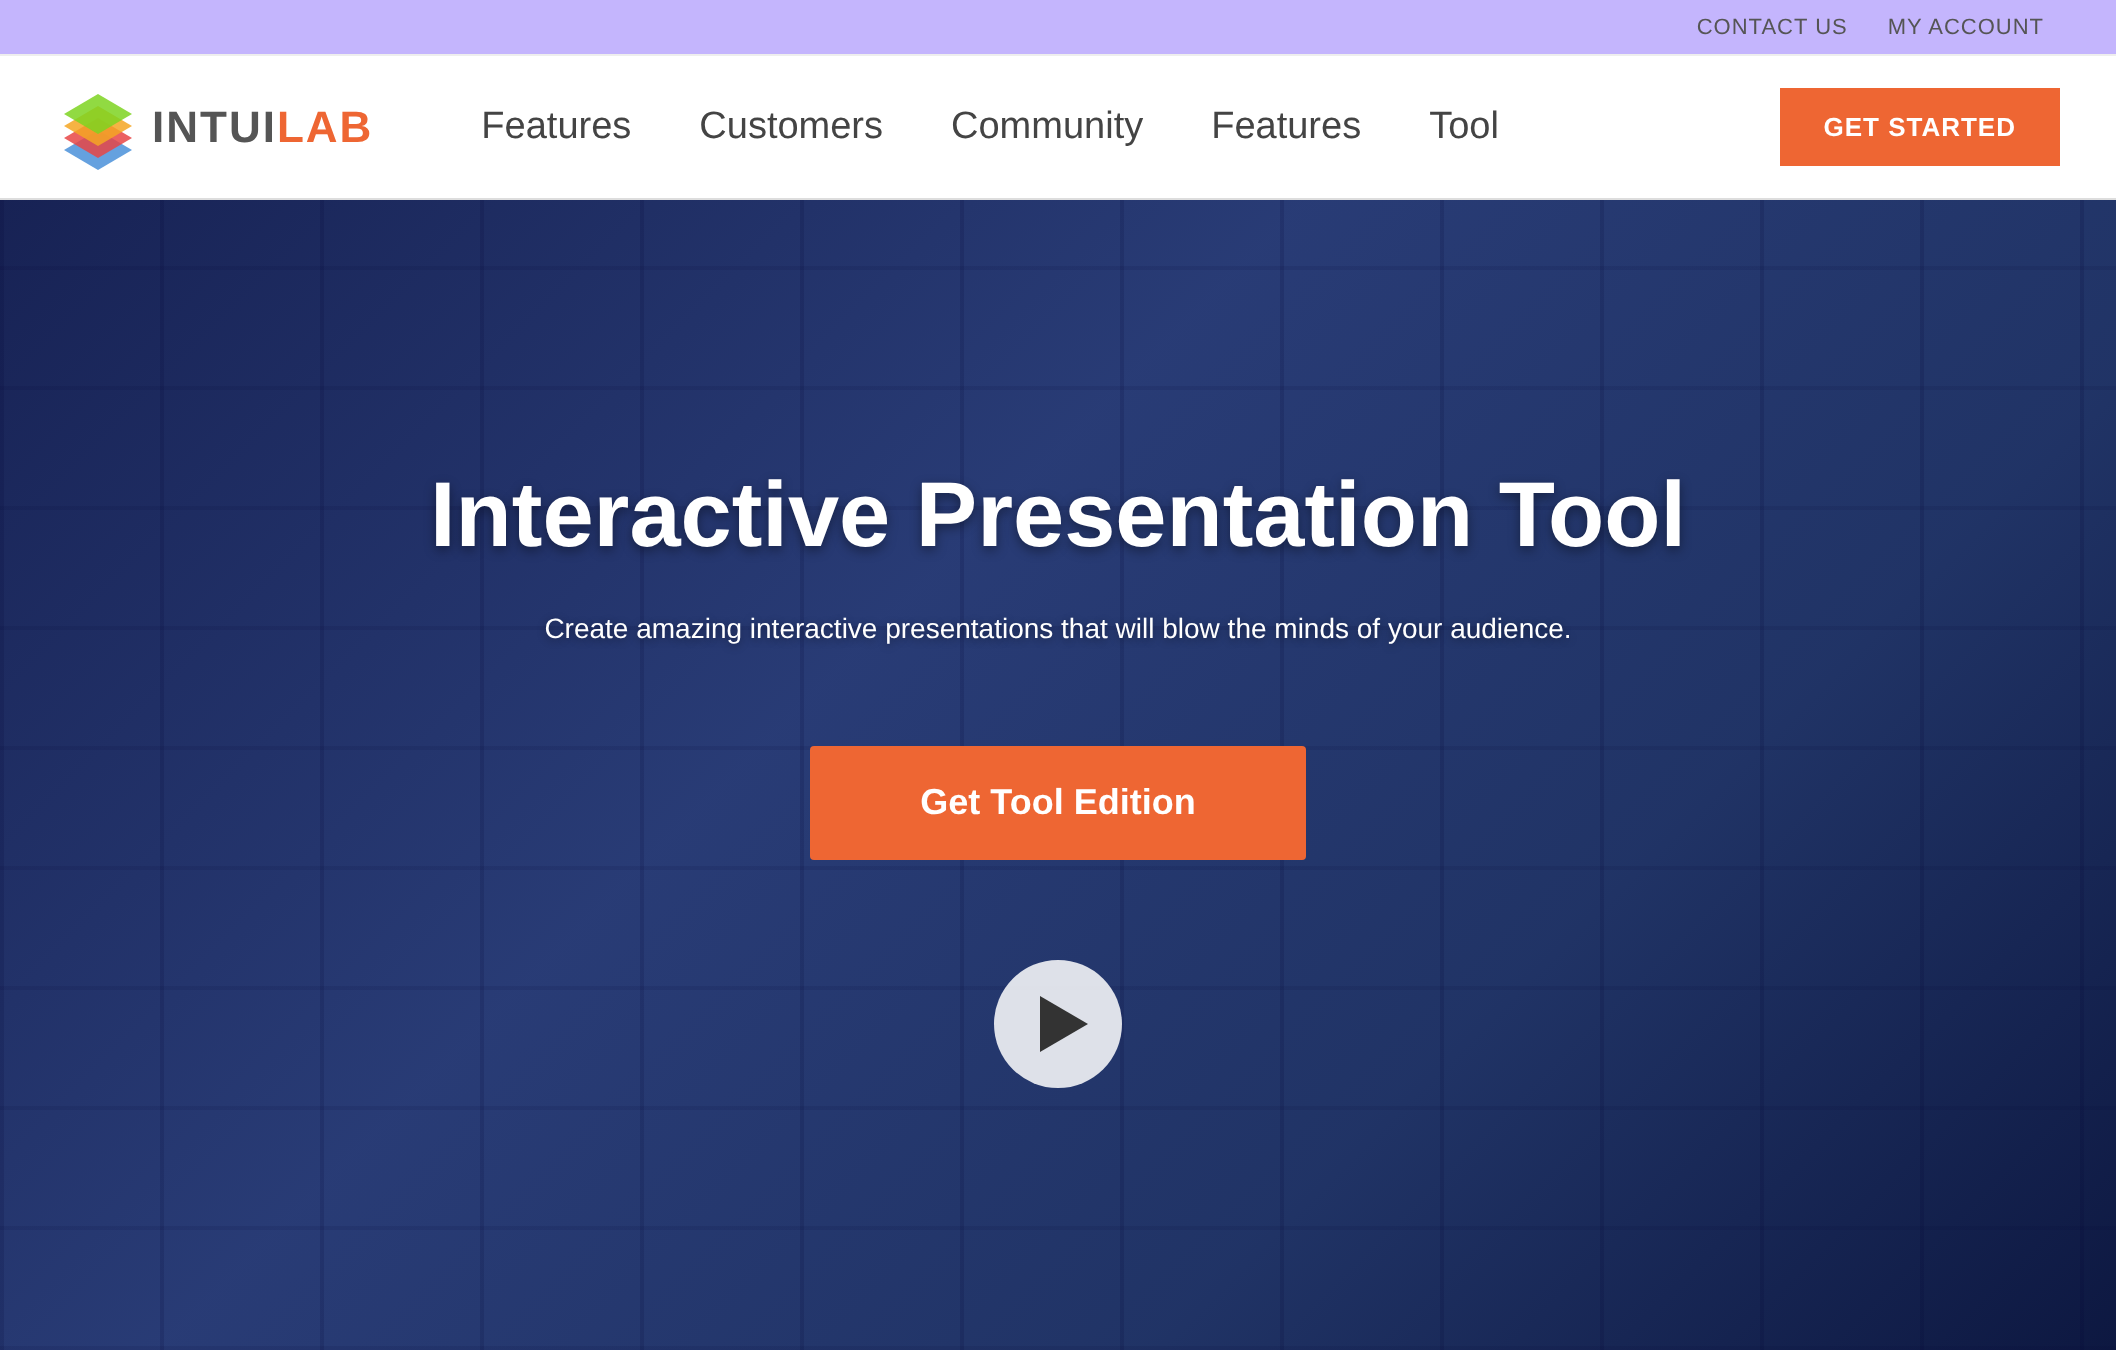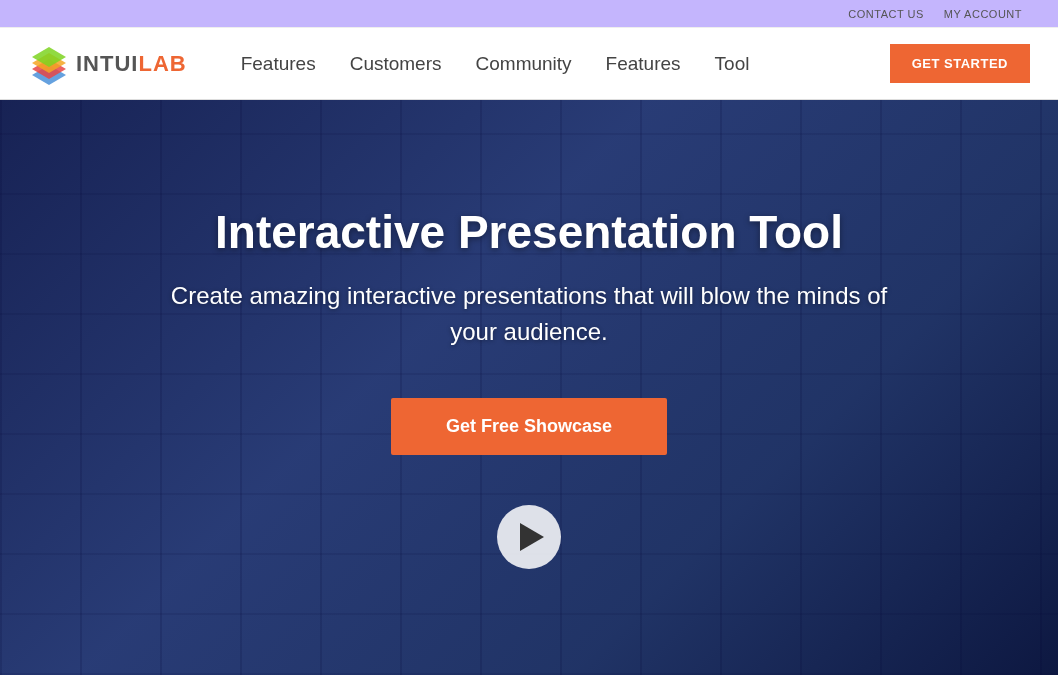--- a/index.html
+++ b/index.html
@@ -166,21 +166,21 @@
       max-width: 800px;
     }
     .hero-title {
       font-size: 46px;
       font-weight: bold;
       margin-bottom: 20px;
       text-shadow: 0 2px 6px rgba(0,0,0,0.4);
       line-height: 1.15;
     }
     .hero-subtitle {
-      font-size: 24px;
+      font-size: 14px;
       margin-bottom: 48px;
       font-weight: 300;
       line-height: 1.5;
       text-shadow: 0 1px 4px rgba(0,0,0,0.4);
     }
     .cta-btn {
       background: #e63;
       color: #fff;
       border: none;
       padding: 18px 55px;
@@ -304,21 +304,21 @@
     <div class="frame-item" style="left:960px;top:80px;width:68px;height:80px;"></div>
     <div class="frame-item" style="left:960px;top:210px;width:68px;height:80px;"></div>
     <div class="frame-item" style="left:960px;top:340px;width:68px;height:80px;"></div>
     <div class="frame-item" style="left:960px;top:460px;width:68px;height:80px;"></div>
   </div>
   <div class="hero-bg"></div>
 
   <div class="hero-content">
     <h1 class="hero-title">Interactive Presentation Tool</h1>
     <p class="hero-subtitle">Create amazing interactive presentations that will blow the minds of your audience.</p>
-    <button class="cta-btn">Get Free Showcase</button>
+    <button class="cta-btn">Get Tool Edition</button>
     <br>
     <div class="play-btn" title="Watch Video">
       <div class="play-circle">
         <div class="play-triangle"></div>
       </div>
     </div>
   </div>
 </section>
 
 </body></html>

